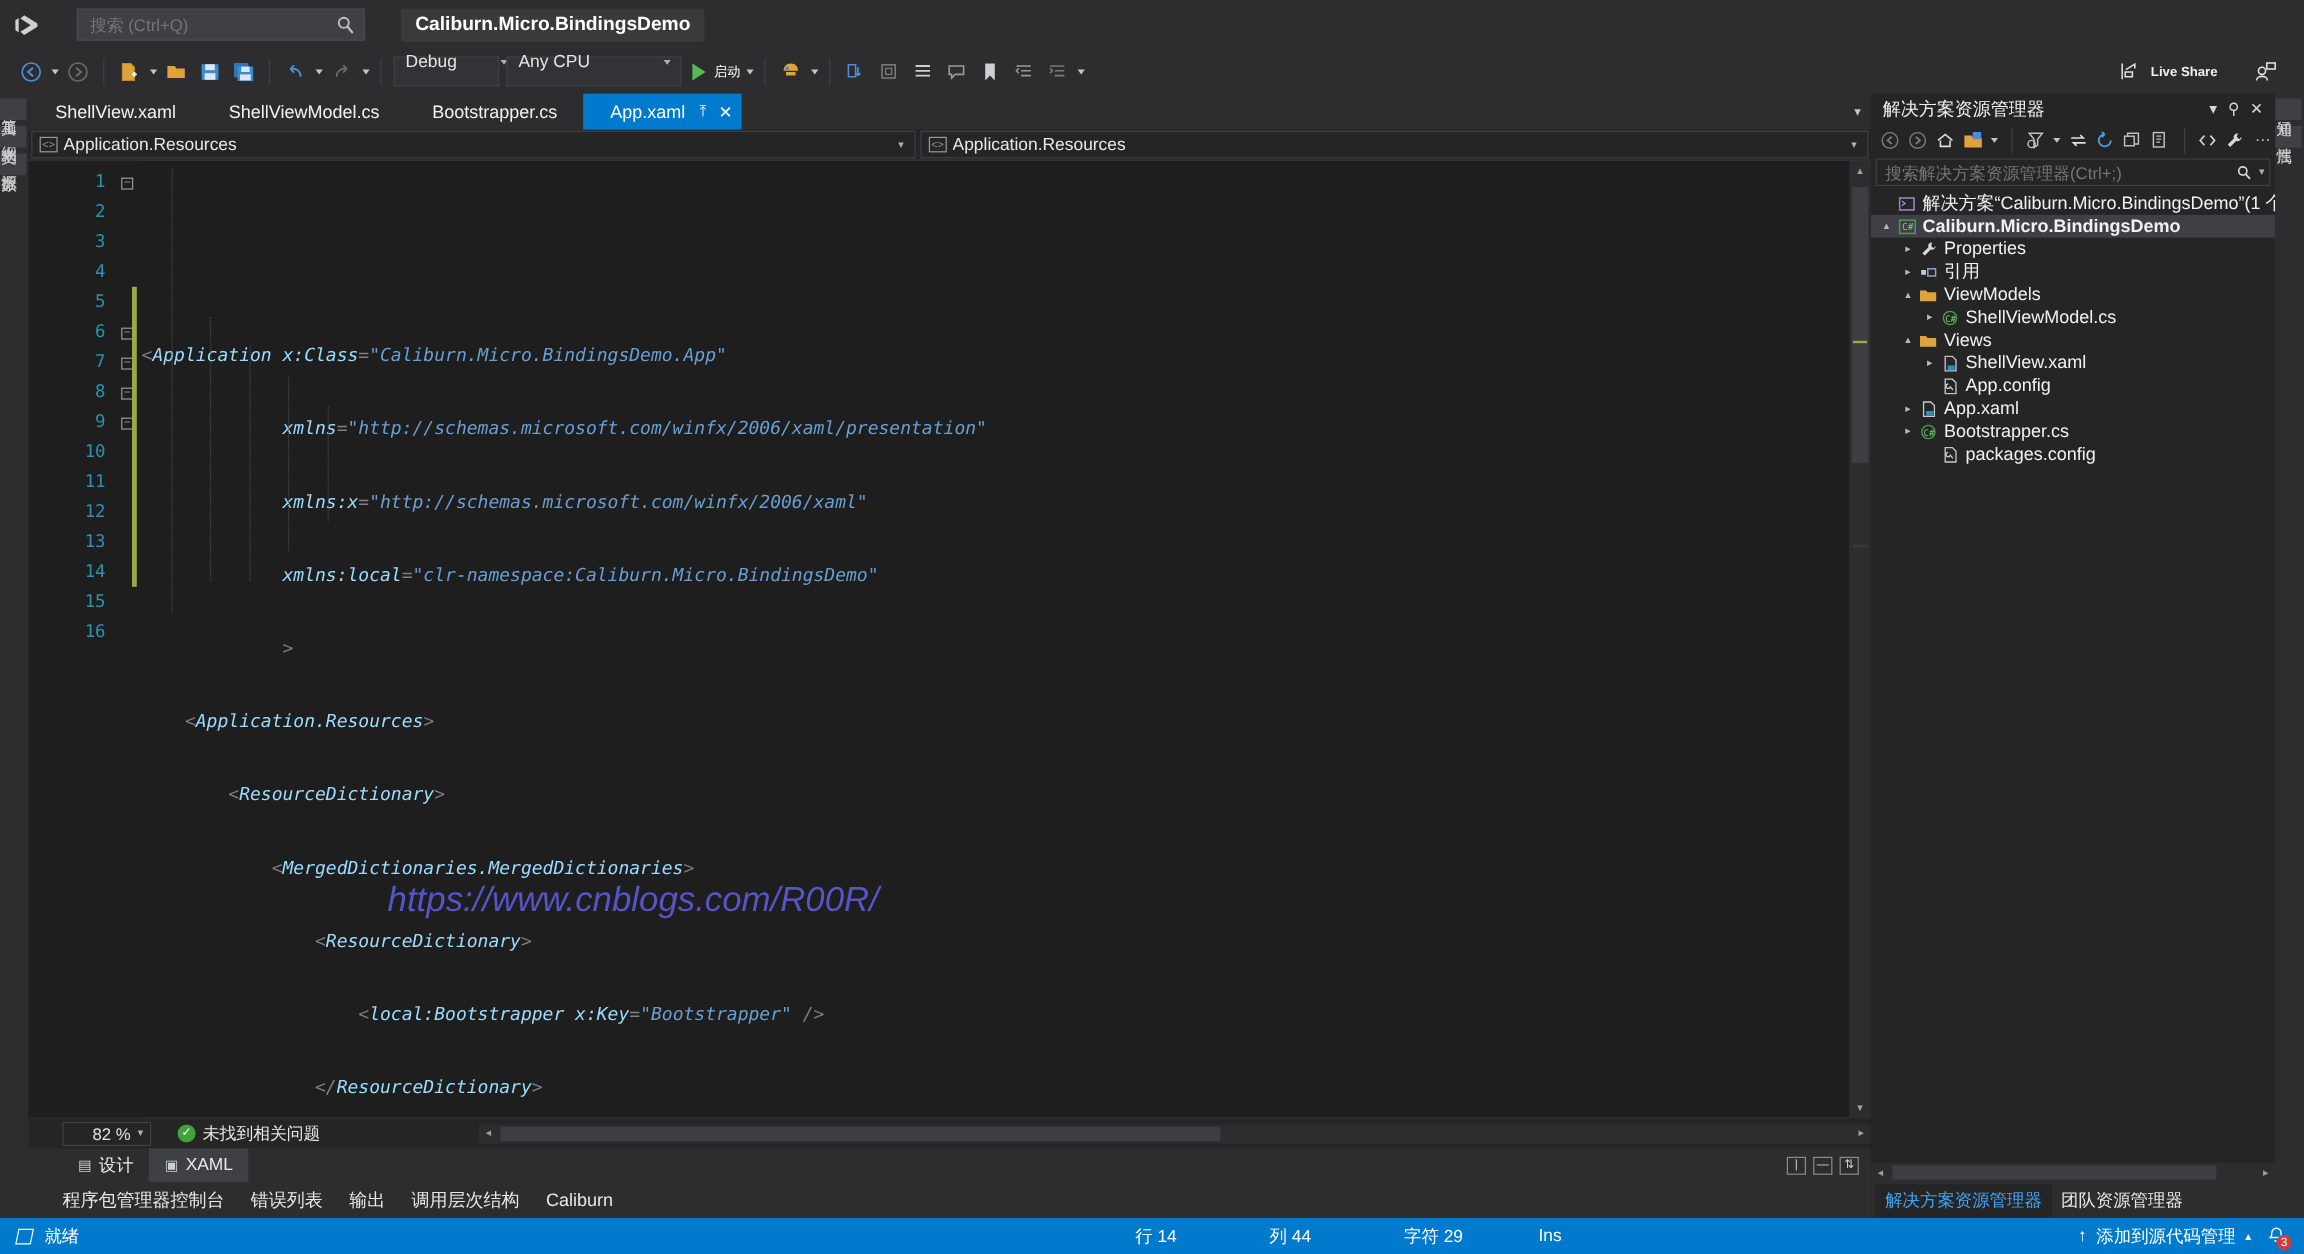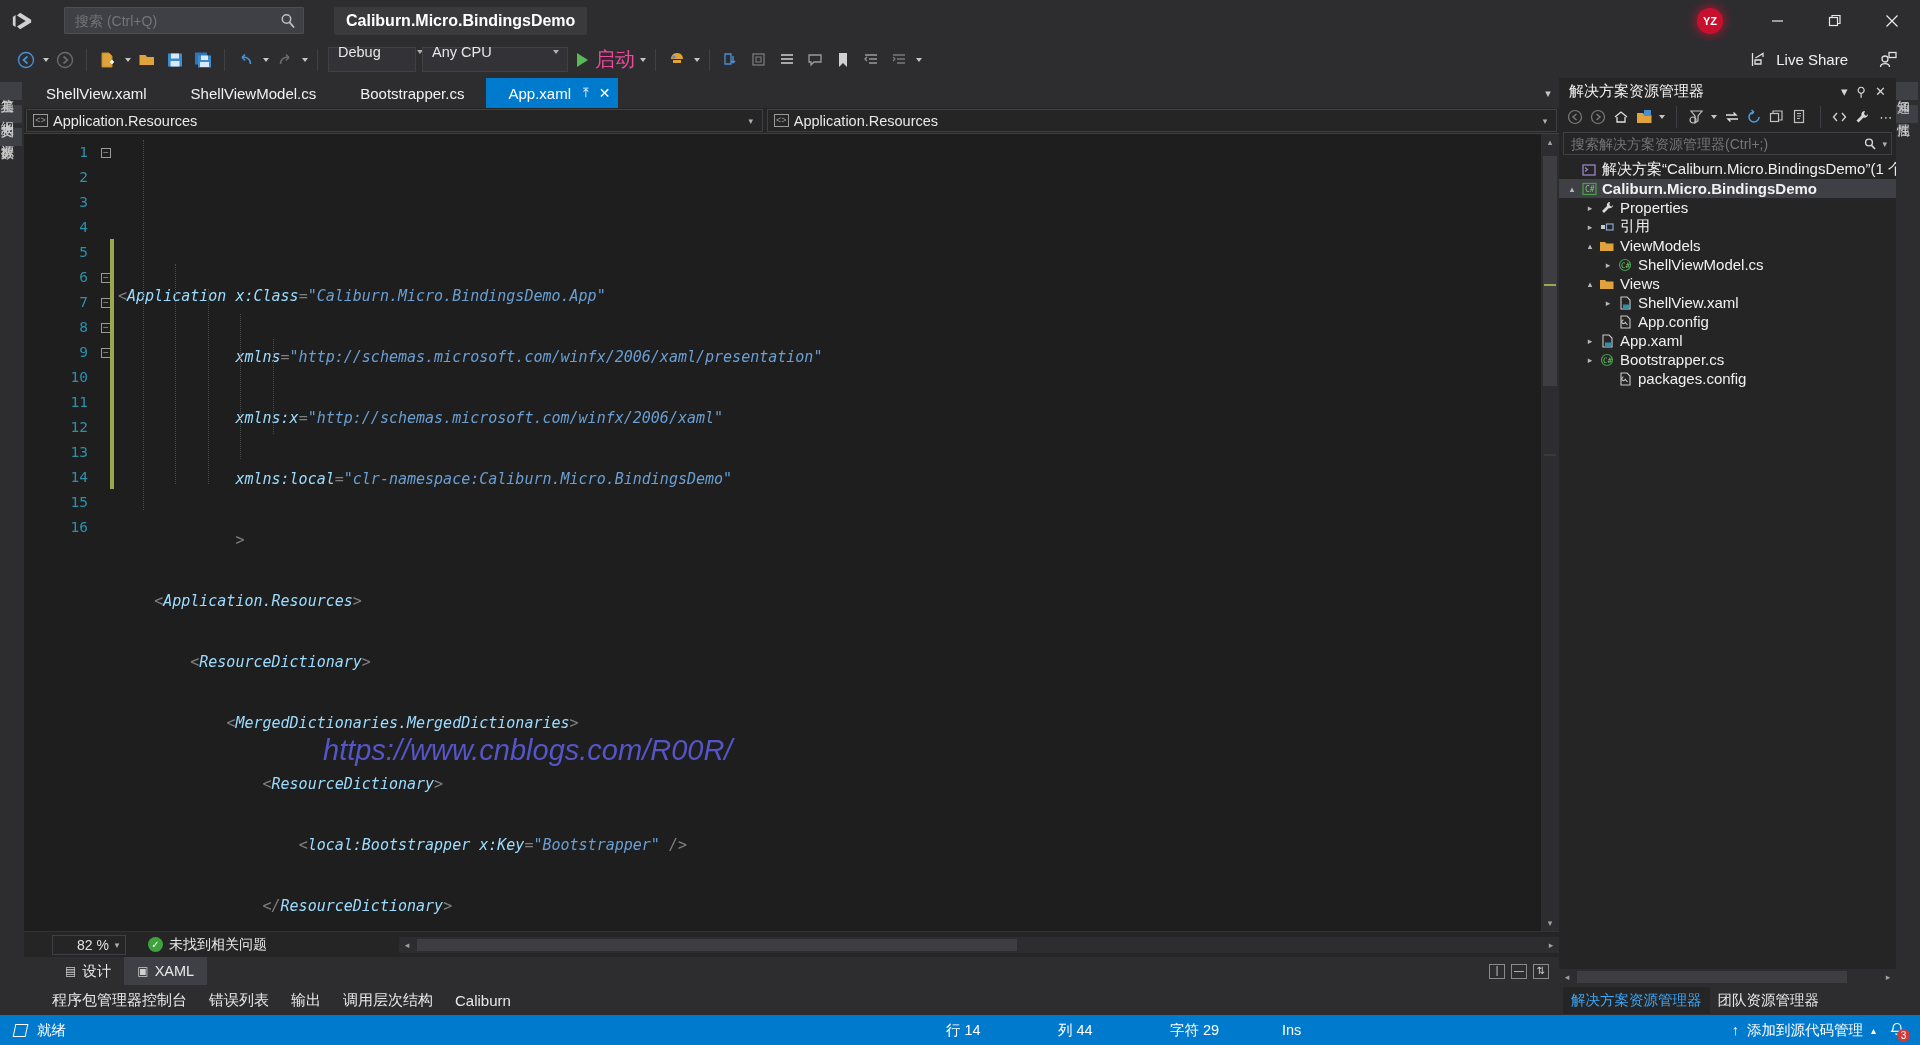--- a/index.html
+++ b/index.html
@@ -59,23 +59,23 @@
   .sep{ width:1px; height:22px; background:#3f3f46; margin:0 7px; }
   .combo{
     height:25px; background:#333337; border:1px solid #3f3f46; color:#e6e6e6;
     font-size:14.5px; display:flex; align-items:center; padding:0 4px 15px 9px; margin:0 3px;gap:36px;
   }
   .combo .cv{ flex:1; white-space:nowrap; }
   .combo .cc{ width:15px; display:flex; align-items:center; justify-content:center; }
   .combo .cc:after{ content:""; border-left:3.5px solid transparent; border-right:3.5px solid transparent; border-top:4px solid #b0b0b0; }
   .start-btn{ display:flex; align-items:center; height:26px; padding:0 2px 0 6px; }
   .start-btn .tri{ width:0;height:0;border-left:11px solid #58b957;border-top:7px solid transparent;border-bottom:7px solid transparent; margin-right:7px;}
-  .start-btn .lbl{ font-size:20px; color:#ec4899; }
+  .start-btn .lbl{ font-size:11px; color:#ffffff; }
   .live-share{ margin-left:auto; display:flex; align-items:center; padding-right:8px; }
-  .live-share .ls-lbl{ font-size:15px; color:#efefef; margin-left:7px; }
+  .live-share .ls-lbl{ font-size:11px; color:#efefef; margin-left:7px;font-weight:bold; }
   .ls-icon2{ margin-left:30px; margin-right:14px; }
 
   
   .body{ flex:1; display:flex; min-height:0; }
 
   
   .vdock{ width:24px; background:#2d2d30; padding-top:4px; flex:0 0 24px; }
   .vtab{
     writing-mode:vertical-rl; text-orientation:upright;
     font-size:13px; color:#cccccc; background:#3f3f46;
@@ -245,40 +245,20 @@
       <span class="mag">
         <svg width="18" height="18" viewBox="0 0 18 18">
             <circle cx="7.5" cy="7" r="4.2" fill="none" stroke="#d6d6d6" stroke-width="1.5"></circle>
             <line x1="10.6" y1="10.3" x2="15" y2="15.5" stroke="#d6d6d6" stroke-width="1.8"></line>
           </svg>
       </span>
     </div>
 
     <div class="proj-chip">Caliburn.Micro.BindingsDemo</div>
 
-    <div class="tb-right">
-      <div class="avatar">YZ</div>
-      <div class="wbtn">
-        <svg width="13" height="13" viewBox="0 0 13 13">
-            <line x1="1" y1="7" x2="12" y2="7" stroke="#e8e8e8" stroke-width="1.2"></line>
-          </svg>
-      </div>
-      <div class="wbtn">
-        <svg width="14" height="14" viewBox="0 0 14 14">
-          <rect x="1.5" y="3.5" width="8" height="8" fill="none" stroke="#e8e8e8" stroke-width="1.2"></rect>
-          <path d="M4 3.5 V1.5 H12 V9.5 H9.6" fill="none" stroke="#e8e8e8" stroke-width="1.2"></path>
-        </svg>
-      </div>
-      <div class="wbtn close">
-        <svg width="14" height="14" viewBox="0 0 14 14">
-            <line x1="1.5" y1="1.5" x2="12.5" y2="12.5" stroke="#e8e8e8" stroke-width="1.3"></line>
-            <line x1="12.5" y1="1.5" x2="1.5" y2="12.5" stroke="#e8e8e8" stroke-width="1.3"></line>
-          </svg>
-      </div>
-    </div>
   </div>
 
   <div class="toolbar">
     <div class="tbi">
       <svg width="18" height="18" viewBox="0 0 18 18">
           <circle cx="9" cy="9" r="7.5" fill="none" stroke="#4a8fd4" stroke-width="1.4"></circle>
           <path d="M10.5 5.5 L6.5 9 L10.5 12.5" fill="none" stroke="#4a8fd4" stroke-width="1.7"></path>
         </svg>
     </div>
     <div class="caret"></div>

